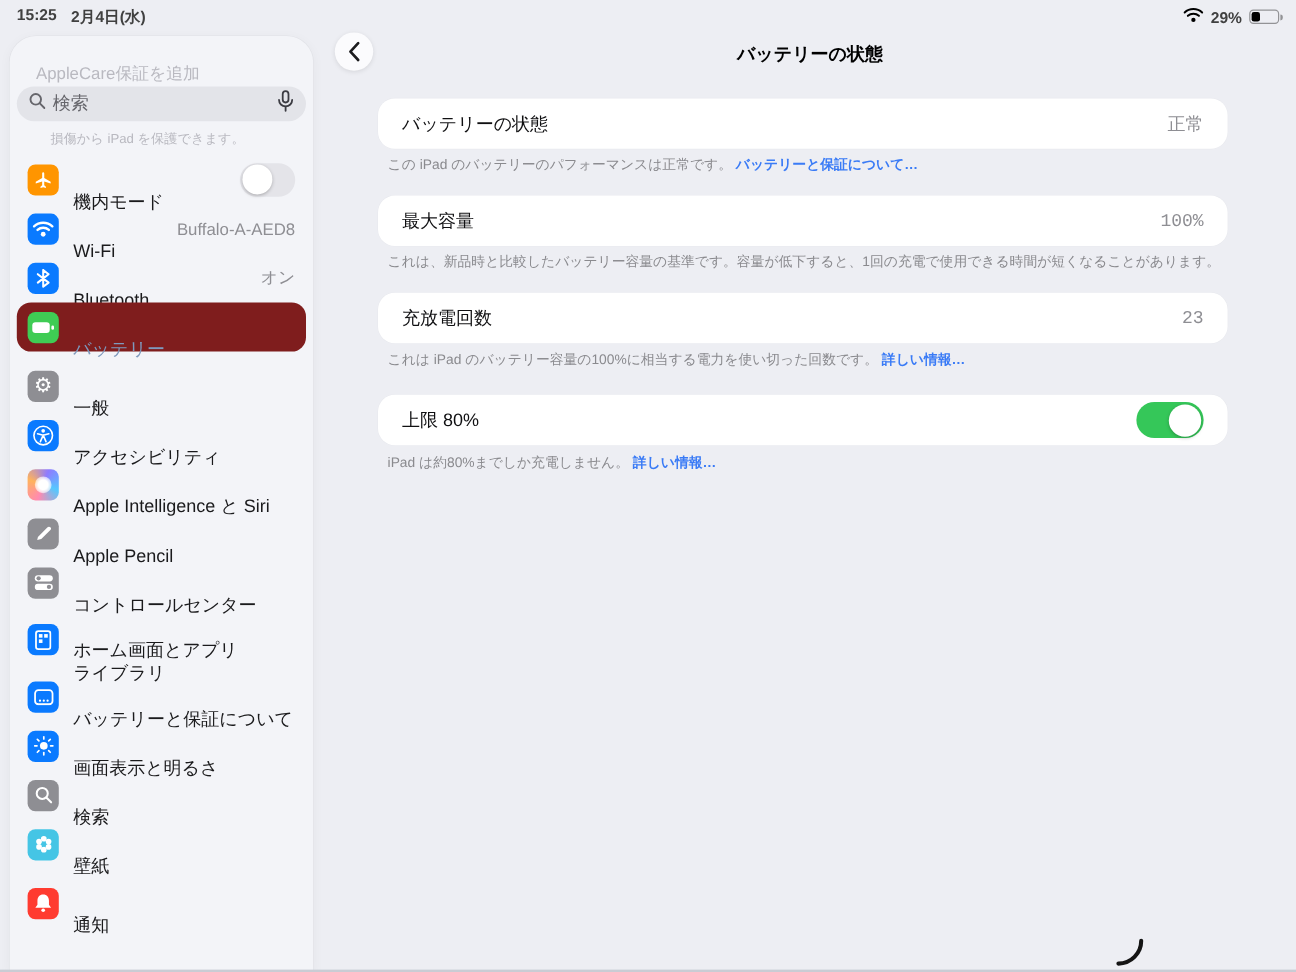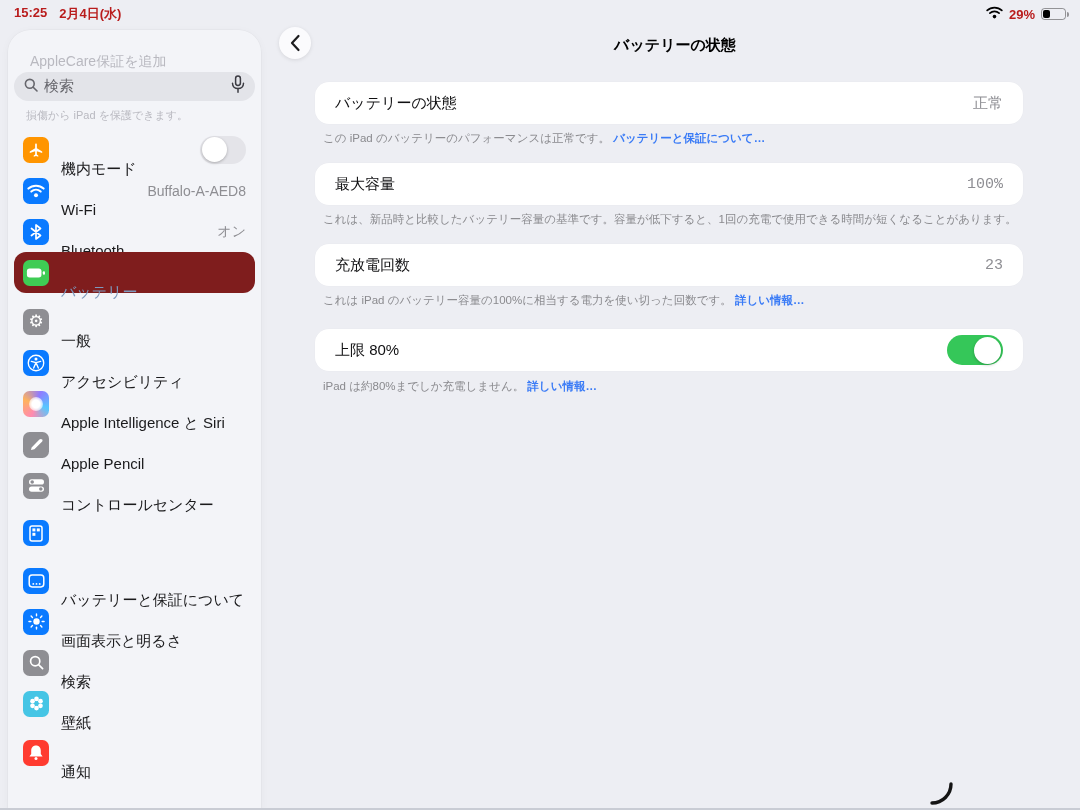--- a/index.html
+++ b/index.html
@@ -2,33 +2,33 @@
 <html><head>
 <meta charset="utf-8">
 <style>
   * { margin:0; padding:0; box-sizing:border-box; }
   html,body { width:1080px; height:810px; }
   body { font-family:"Liberation Sans","DejaVu Sans",sans-serif; background:#edeef3; color:#111; -webkit-font-smoothing:antialiased; }
   .screen { position:relative; width:1080px; height:810px; overflow:hidden; background:#edeef3; }
   .bottom-edge { position:absolute; left:0; bottom:0; width:100%; height:2px; background:#c9ccd4; }
 
   
-  .statusbar { position:absolute; top:0; left:0; width:100%; height:28px; display:flex; align-items:center; justify-content:space-between; padding:0 14px; font-size:13px; font-weight:bold; color:#b91c1c; }
+  .statusbar { position:absolute; top:0; left:0; width:100%; height:28px; display:flex; align-items:center; justify-content:space-between; padding:0 14px; font-size:13px; font-weight:bold; color:#404040; }
   .sb-left { display:flex; gap:12px; }
   .sb-right { display:flex; align-items:center; gap:6px; }
   .sb-batt { position:relative; width:25px; height:12px; border:1px solid rgba(0,0,0,.38); border-radius:3.5px; }
   .sb-batt::after { content:""; position:absolute; right:-4px; top:3px; width:2px; height:5px; background:rgba(0,0,0,.38); border-radius:0 2px 2px 0; }
   .sb-batt-fill { position:absolute; left:1px; top:1px; bottom:1px; width:29%; background:#000; border-radius:2px; }
 
   
   .sidebar { position:absolute; left:8px; top:30px; width:253px; height:780px; background:#f3f4f8; border-radius:22px 22px 0 0; box-shadow:0 0 0 .5px rgba(0,0,0,.04), 0 2px 10px rgba(0,0,0,.04); overflow:hidden; }
   .banner-title { margin:23px 0 0 22px; font-size:14px; color:#b9b9c0; }
   .search { position:relative; margin:1px 6px 0; height:29px; background:#e3e4e9; border-radius:15px; display:flex; align-items:center; padding:0 10px; gap:6px; z-index:2; }
   .search-text { font-size:15px; color:#66666c; flex:1; }
-  .caption { margin:7px 0 0 18px; font-size:11px; color:#b9b9c0; }
+  .caption { margin:7px 0 0 34px; font-size:11px; color:#b9b9c0; }
   .nav { margin-top:6px; }
   .gap8 { height:8px; }
   .side-item { position:relative; display:flex; align-items:center; height:41px; margin:0 6px; padding:0 9px; border-radius:12px; }
   .side-item.tall { height:54px; }
   .side-item.selected { background:#7f1d1d; }
   .side-item.selected .side-label { color:#7e99bd; }
   .app-icon { width:26px; height:26px; border-radius:6.5px; margin-right:12px; flex:none; display:flex; align-items:center; justify-content:center; color:#fff; }
   .side-label { font-size:15px; color:#1a1a1c; flex:1; line-height:1.25;margin-top:40px; }
   .side-value { font-size:14px; color:#8e8e93; }
   .ic-orange{background:#ff9500;} .ic-blue{background:#0a7aff;} .ic-green{background:#3fcc54;}
@@ -203,20 +203,21 @@
 
       <div class="side-item tall">
         <span class="app-icon ic-blue">
           <svg width="14" height="17" viewBox="0 0 14 17">
               <rect x="1" y="1" width="12" height="15" rx="2" stroke="#fff" stroke-width="1.5" fill="none"></rect>
               <rect x="3.4" y="3.4" width="3" height="3" fill="#fff"></rect>
               <rect x="7.8" y="3.4" width="3" height="3" fill="#fff"></rect>
               <rect x="3.4" y="7.8" width="3" height="3" fill="#fff"></rect>
             </svg>
         </span>
+        <span class="side-label" style="max-width:150px;">ホーム画面とアプリ ライブラリ</span>
       </div>
 
       <div class="side-item">
         <span class="app-icon ic-blue">
           <svg width="17" height="14" viewBox="0 0 18 15">
               <rect x="1.2" y="1.2" width="15.6" height="12.6" rx="3" stroke="#fff" stroke-width="1.6" fill="none"></rect>
               <circle cx="5.6" cy="10.6" r="1" fill="#fff"></circle>
               <circle cx="9" cy="10.6" r="1" fill="#fff"></circle>
               <circle cx="12.4" cy="10.6" r="1" fill="#fff"></circle>
             </svg>

